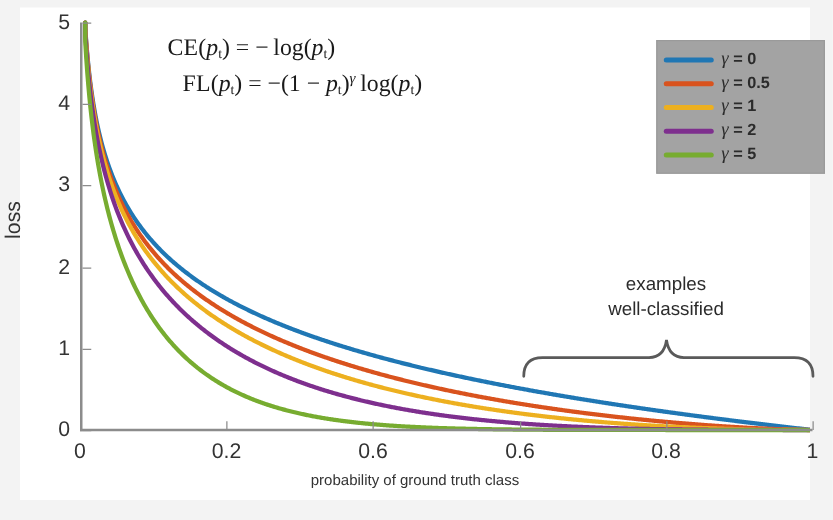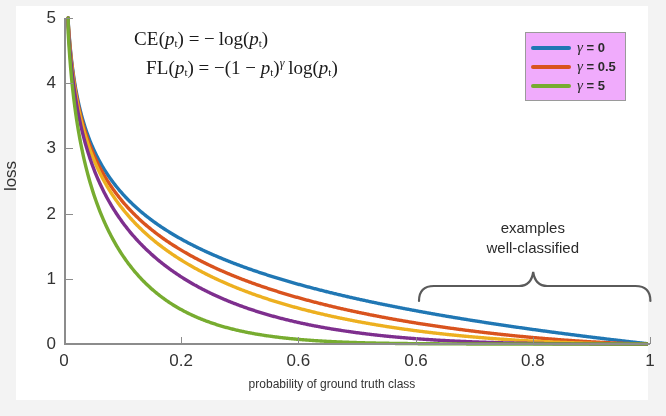--- a/index.html
+++ b/index.html
@@ -109,23 +109,23 @@
   .formula.f2 { padding-left: 18px; }
   .fn { font-variant: small-caps; letter-spacing: .2px; }
   .var { font-style: italic; }
   .sub { font-size: 11px; vertical-align: -0.22em; font-style: normal; }
   .sup { font-size: 12px; vertical-align: 0.55em; font-style: italic; }
   
   #legend {
     position: absolute;
     left: 509px;
     top: 26px;
-    width: 101px;
+    width: 135px;
     border: 1.5px solid #9a9a9a;
-    background: #f0abfc;
+    background: #a3a3a3;
     padding: 5px 4px 5px 5px;
     box-sizing: border-box;
   }
   .legend-row {
     display: flex;
     align-items: center;
     height: 19px;
   }
   .legend-swatch {
     width: 40px;
@@ -219,20 +219,28 @@
     <div id="legend">
         <div class="legend-row">
           <span class="legend-swatch" style="background: rgb(32, 119, 180);"></span>
           <span class="legend-text"><span class="g">γ</span> = 0</span>
         </div>
         <div class="legend-row">
           <span class="legend-swatch" style="background: rgb(217, 83, 30);"></span>
           <span class="legend-text"><span class="g">γ</span> = 0.5</span>
         </div>
         <div class="legend-row">
+          <span class="legend-swatch" style="background: rgb(237, 176, 32);"></span>
+          <span class="legend-text"><span class="g">γ</span> = 1</span>
+        </div>
+        <div class="legend-row">
+          <span class="legend-swatch" style="background: rgb(126, 47, 142);"></span>
+          <span class="legend-text"><span class="g">γ</span> = 2</span>
+        </div>
+        <div class="legend-row">
           <span class="legend-swatch" style="background: rgb(119, 172, 48);"></span>
           <span class="legend-text"><span class="g">γ</span> = 5</span>
         </div>
       </div>
 
     <div id="annotation" style="left: 410.8px;">
       <div>examples</div>
       <div>well-classified</div>
     </div>
     <svg id="brace" width="238.40000000000003" height="40" style="left: 399.6px;">

